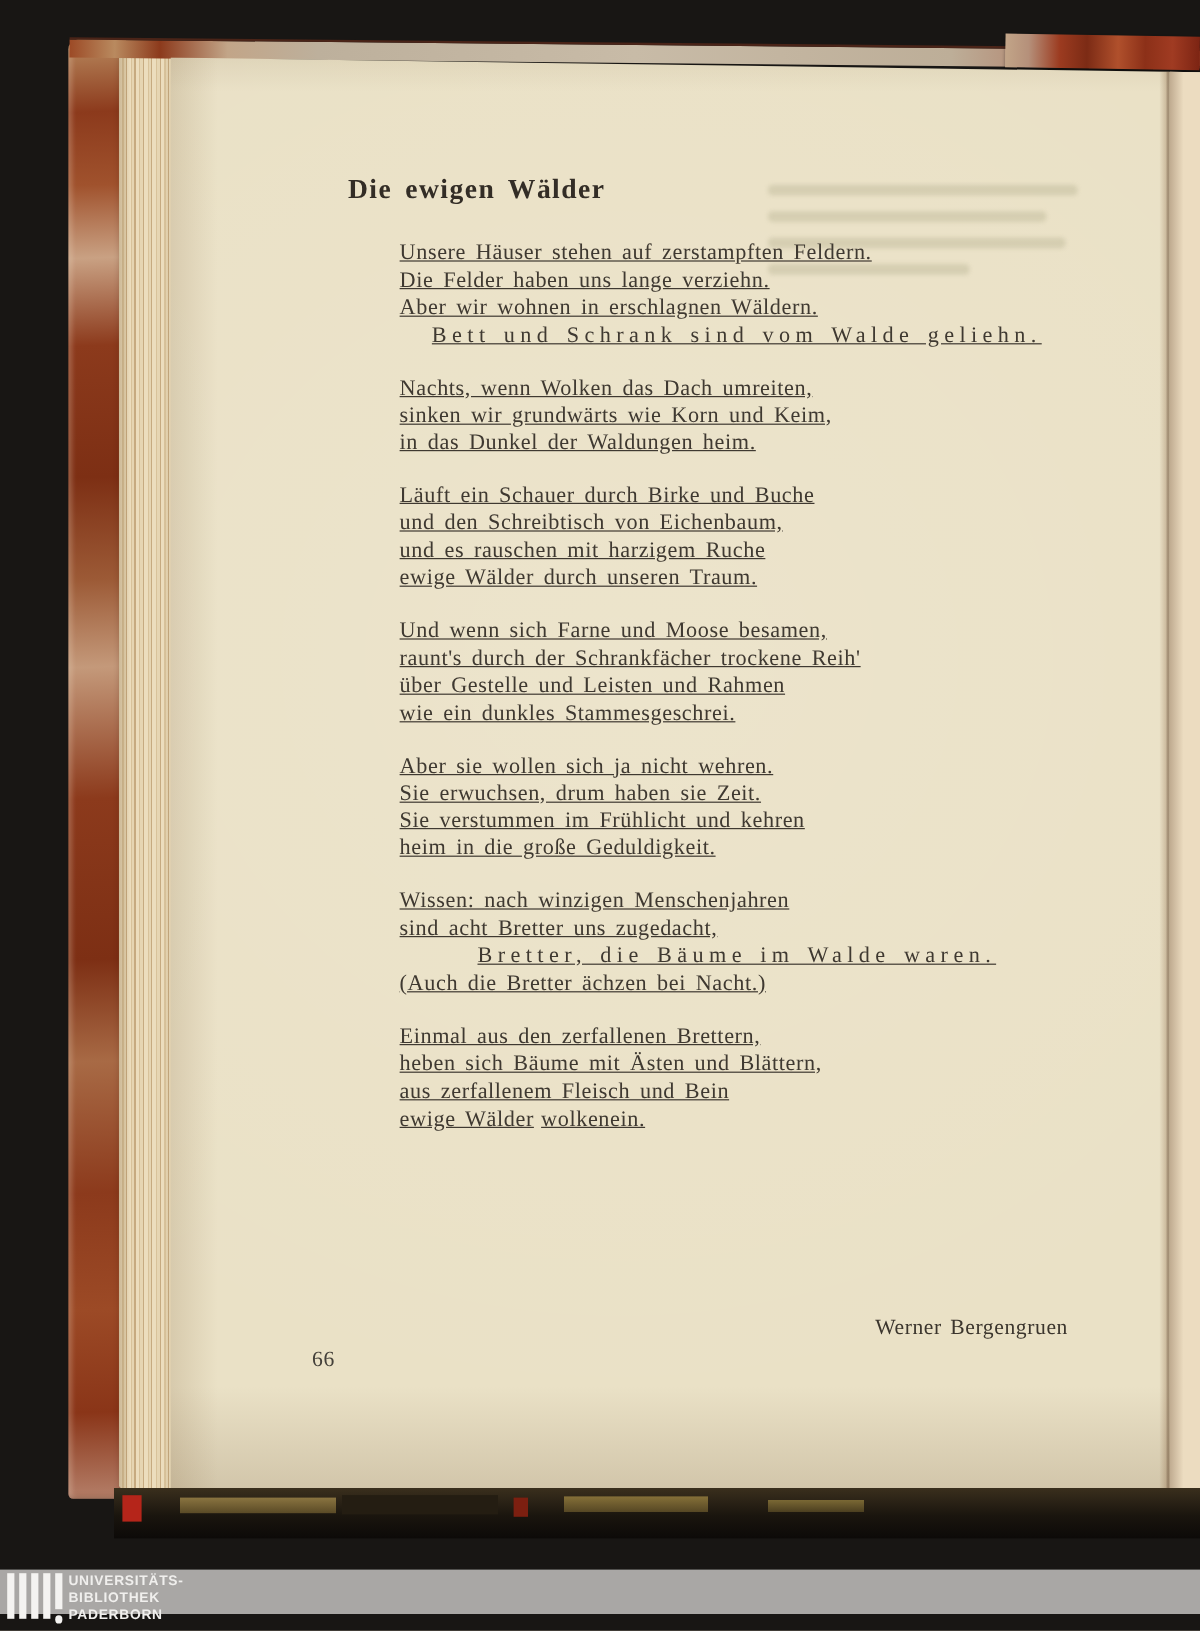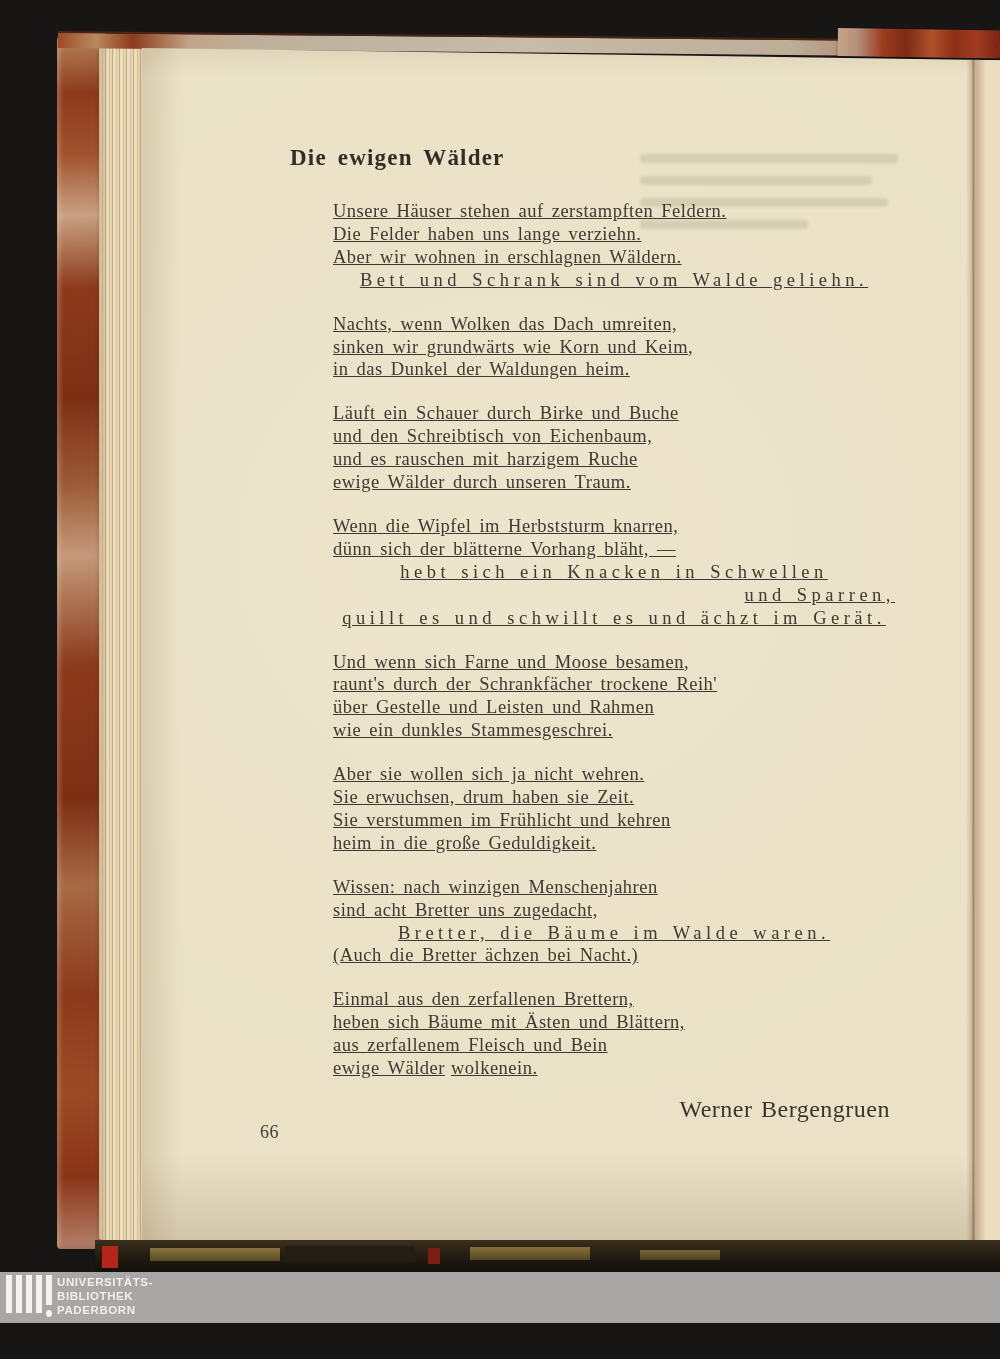--- a/index.html
+++ b/index.html
@@ -80,21 +80,21 @@
   .stanza{margin:0 0 21px 0;}
   .line{
     font-size:18.5px;line-height:22.9px;white-space:nowrap;
     letter-spacing:.5px;word-spacing:3px;
   }
   .line.spaced{letter-spacing:4.5px;word-spacing:2px;text-align:center;}
   .line.right{text-align:right;}
   .line .seg-normal{letter-spacing:.5px;word-spacing:3px;margin-left:6px;}
   .author{
     position:absolute;left:191px;top:1056px;width:557px;text-align:right;
-    font-size:24px;color:#3b352d;letter-spacing:.5px;word-spacing:2px;white-space:nowrap;
+    font-size:18px;color:#3b352d;letter-spacing:.5px;word-spacing:2px;white-space:nowrap;
   }
   .page-number{
     position:absolute;left:118px;top:1082px;
     font-size:18px;color:#44403a;letter-spacing:.5px;
   }
 
   
   .bottom-band{
     position:absolute;left:95px;top:1240px;width:905px;height:42px;
     background:linear-gradient(180deg,#3a2f1d 0%, #1a150e 55%, #0c0a08 100%);
@@ -102,21 +102,21 @@
   .patch{position:absolute;}
   .patch.olive1{left:55px;top:8px;width:130px;height:13px;background:linear-gradient(180deg,#8a7440,#5a4a26);}
   .patch.olive2{left:375px;top:7px;width:120px;height:13px;background:linear-gradient(180deg,#857038,#564724);}
   .patch.olive3{left:545px;top:10px;width:80px;height:10px;background:linear-gradient(180deg,#7a6834,#4c3f20);}
   .patch.red1{left:7px;top:6px;width:16px;height:22px;background:#b5251a;}
   .patch.red2{left:333px;top:8px;width:12px;height:16px;background:#7c1f10;}
   .patch.dark1{left:190px;top:6px;width:130px;height:16px;background:#241d12;}
 
   
   .footer-bar{
-    position:absolute;left:0;top:1272px;width:1000px;height:51px;
+    position:absolute;left:0;top:1308px;width:1000px;height:37px;
     background:var(--footer-bar,#a9a7a5);
   }
   .logo{position:absolute;left:6px;top:3px;width:50px;height:46px;}
   .logo-bar{position:absolute;top:0;width:6px;background:#f4f3f1;}
   .logo-bar.b1{left:0;height:38px;}
   .logo-bar.b2{left:10px;height:38px;}
   .logo-bar.b3{left:20px;height:38px;}
   .logo-bar.b4{left:30px;height:38px;}
   .logo-bar.b5{left:40px;height:30px;}
   .logo-dot{position:absolute;left:40px;top:35px;width:6px;height:7px;border-radius:50%;background:#f4f3f1;}
@@ -156,27 +156,20 @@
         <div class="stanza">
           <div class="line">Nachts, wenn Wolken das Dach umreiten,</div>
           <div class="line">sinken wir grundwärts wie Korn und Keim,</div>
           <div class="line">in das Dunkel der Waldungen heim.</div>
         </div>
         <div class="stanza">
           <div class="line">Läuft ein Schauer durch Birke und Buche</div>
           <div class="line">und den Schreibtisch von Eichenbaum,</div>
           <div class="line">und es rauschen mit harzigem Ruche</div>
           <div class="line">ewige Wälder durch unseren Traum.</div>
-        </div>
-        <div class="stanza">
-          <div class="line">Wenn die Wipfel im Herbststurm knarren,</div>
-          <div class="line">dünn sich der blätterne Vorhang bläht, —</div>
-          <div class="line spaced">hebt sich ein Knacken in Schwellen</div>
-          <div class="line spaced right">und Sparren,</div>
-          <div class="line spaced">quillt es und schwillt es und ächzt im Gerät.</div>
         </div>
         <div class="stanza">
           <div class="line">Und wenn sich Farne und Moose besamen,</div>
           <div class="line">raunt's durch der Schrankfächer trockene Reih'</div>
           <div class="line">über Gestelle und Leisten und Rahmen</div>
           <div class="line">wie ein dunkles Stammesgeschrei.</div>
         </div>
         <div class="stanza">
           <div class="line">Aber sie wollen sich ja nicht wehren.</div>
           <div class="line">Sie erwuchsen, drum haben sie Zeit.</div>

